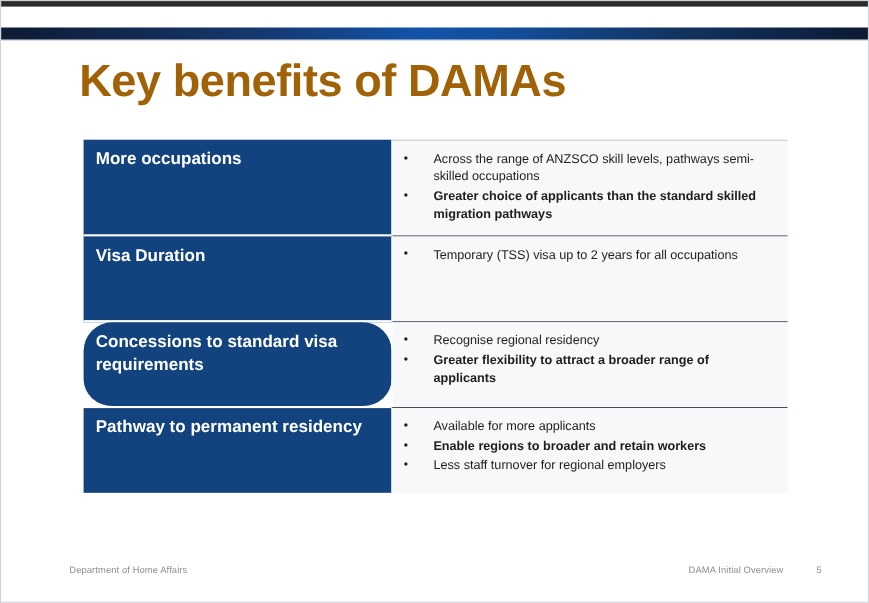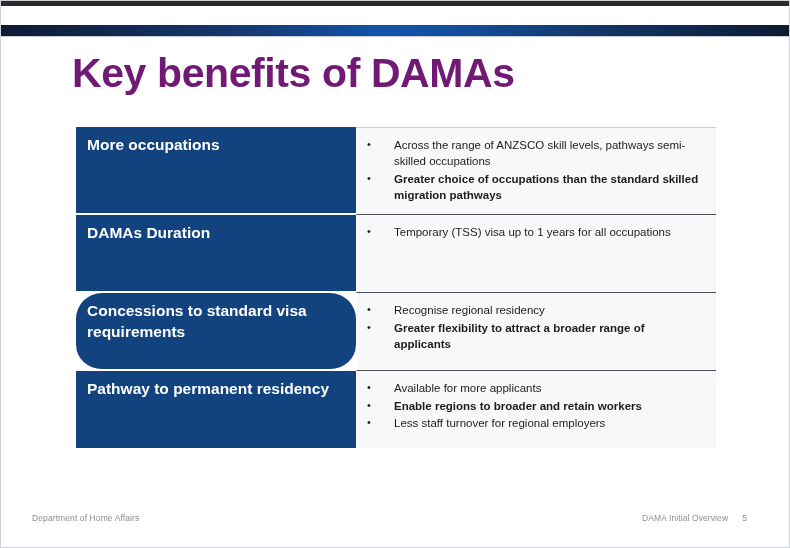--- a/index.html
+++ b/index.html
@@ -60,21 +60,21 @@
     opacity: .55;
   }
 
   
   .slide-title {
     position: absolute;
     left: 71px;
     top: 51px;
     font-size: 41px;
     font-weight: bold;
-    color: #701a75;
+    color: #a16207;
     letter-spacing: -0.4px;
     line-height: 1.05;
     white-space: nowrap;
   }
 
   
   .benefits-table {
     position: absolute;
     left: 75px;
     top: 126px;
@@ -154,36 +154,36 @@
 
   .row-h1 .cell-label { height: 76px; }
   .row-h2 .cell-label { height: 70px; margin-top: 43px; }
   .row-h3 .cell-label { height: 70px; }
   .row-h4 .cell-label { height: 70px; border-radius: 26px; }
   .row-h5 .cell-label { height: 70px; }
 
   
   .footer-left {
     position: absolute;
-    left: 31px;
+    left: 62px;
     bottom: 24px;
     font-size: 8.5px;
     color: #8b8e93;
     letter-spacing: .1px;
   }
   .footer-right {
     position: absolute;
     right: 42px;
     bottom: 24px;
     font-size: 8.5px;
     color: #8b8e93;
     letter-spacing: .1px;
     display: flex;
     align-items: flex-start;
-    gap: 14px;
+    gap: 30px;
   }
   .footer-page {
     display: inline-block;
   }
 </style>
 </head>
 <body>
 
 <div id="slide">
 
@@ -200,33 +200,33 @@
       <tr class="row-h2">
         <td class="cell-label">More occupations</td>
         <td class="cell-points">
           <div class="points-inner">
             <div class="point-row">
               <span class="point-bullet">•</span>
               <span class="point-text">Across the range of ANZSCO skill levels, pathways semi-skilled occupations</span>
             </div>
             <div class="point-row bold">
               <span class="point-bullet">•</span>
-              <span class="point-text">Greater choice of occupations than the standard skilled migration pathways</span>
+              <span class="point-text">Greater choice of applicants than the standard skilled migration pathways</span>
             </div>
           </div>
         </td>
       </tr>
 
       <tr class="row-h3">
-        <td class="cell-label">DAMAs Duration</td>
-        <td class="cell-points">
-          <div class="points-inner">
-            <div class="point-row">
-              <span class="point-bullet">•</span>
-              <span class="point-text">Temporary (TSS) visa up to 1 years for all occupations</span>
+        <td class="cell-label">Visa Duration</td>
+        <td class="cell-points">
+          <div class="points-inner">
+            <div class="point-row">
+              <span class="point-bullet">•</span>
+              <span class="point-text">Temporary (TSS) visa up to 2 years for all occupations</span>
             </div>
           </div>
         </td>
       </tr>
 
       <tr class="row-h4">
         <td class="cell-label">Concessions to standard visa requirements</td>
         <td class="cell-points">
           <div class="points-inner">
             <div class="point-row">

